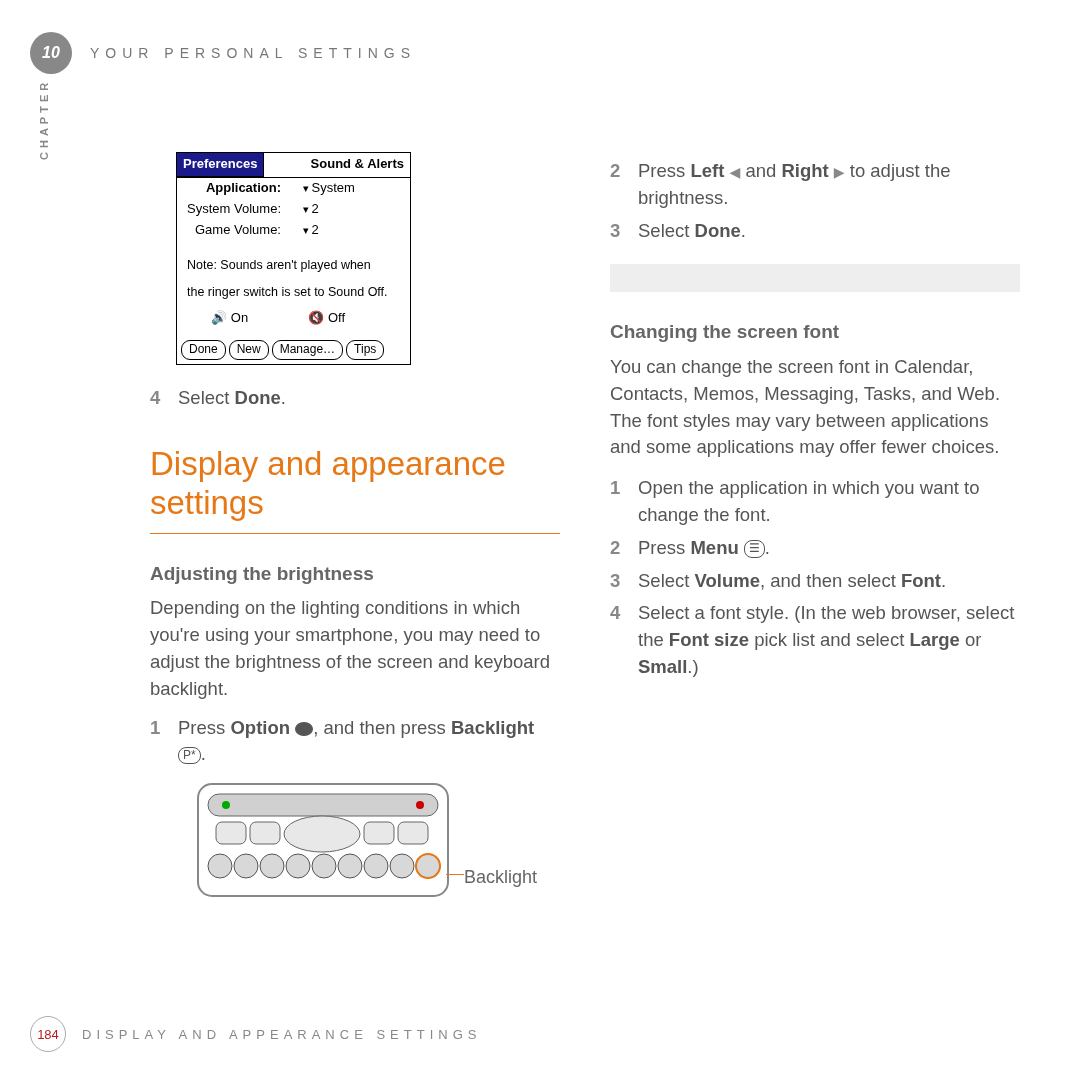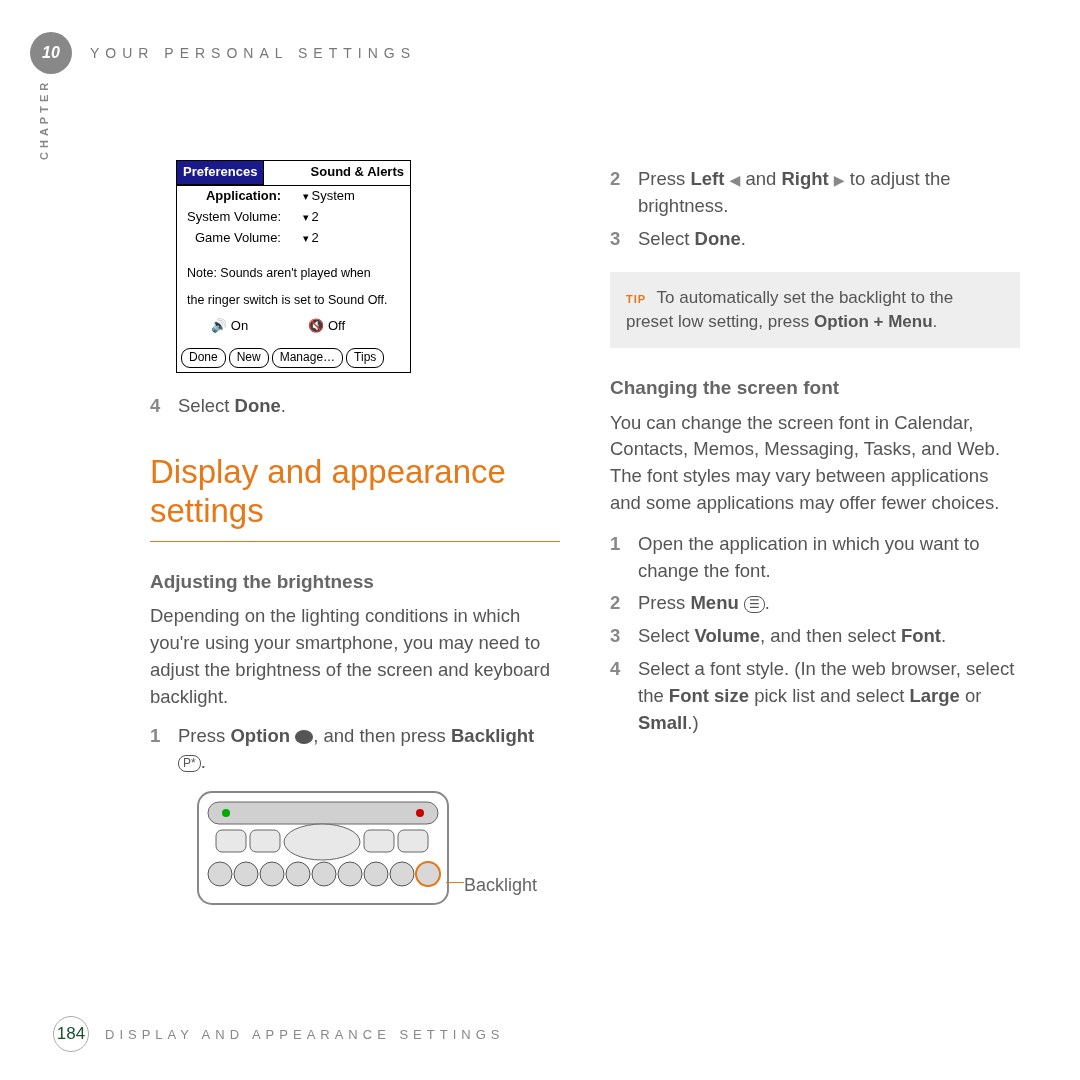--- a/index.html
+++ b/index.html
@@ -44,21 +44,21 @@
     top: 160px;
     transform: rotate(-90deg);
     transform-origin: left top;
     letter-spacing: 4px;
     font-size: 11px;
     color: #888;
     font-weight: bold;
   }
   .columns {
     position: absolute;
-    top: 160px;
+    top: 152px;
     left: 150px;
     width: 880px;
     display: flex;
     gap: 50px;
   }
   .col {
     width: 410px;
     font-size: 18.5px;
     line-height: 1.45;
     color: #555;
@@ -181,23 +181,22 @@
     bottom: 28px;
     left: 30px;
     display: flex;
     align-items: center;
   }
   .page-badge {
     width: 36px; height: 36px;
     border: 1px solid #aaa;
     border-radius: 50%;
     display:flex; align-items:center; justify-content:center;
-    font-size: 17px; color:#14532d;
+    font-size: 13px; color:#b91c1c;
     margin-right: 16px;
-    margin-left: 23px;
   }
   .footer-title {
     letter-spacing: 5px;
     font-size: 13px;
     color: #888;
   }
   b { color:#555; font-weight:bold;}
 </style>
 </head>
 <body>
@@ -305,24 +304,20 @@
         <b>Right</b><span> </span>
         <span class="arrow">▶</span><span> to adjust the brightness.</span>
       </span>
     </div>
     <div class="step">
       <span class="step-num">3</span>
       <span><span>Select </span><b>Done</b><span>.</span></span>
     </div>
 
     <div class="tipbox">
-      <div class="para">
-        <span class="tip-label">TIP</span>
-        <span>To automatically set the backlight to the preset low setting, press </span><b>Option + Menu</b><span>.</span>
-      </div>
     </div>
 
     <div class="subhead">Changing the screen font</div>
     <div>You can change the screen font in Calendar, Contacts, Memos, Messaging, Tasks, and Web. The font styles may vary between applications and some applications may offer fewer choices.</div>
 
     <div class="step" style="margin-top:14px">
       <span class="step-num">1</span>
       <span>Open the application in which you want to change the font.</span>
     </div>
     <div class="step">

